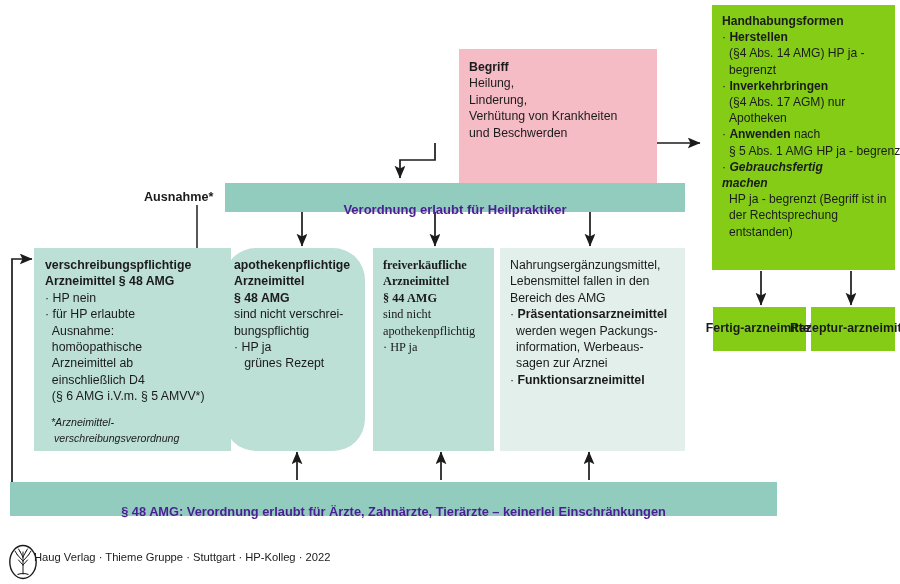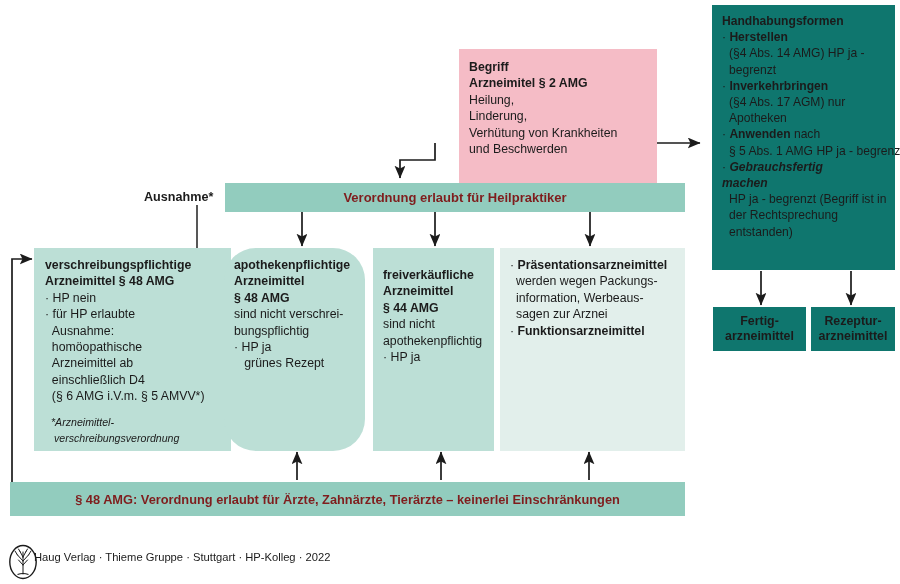--- a/index.html
+++ b/index.html
@@ -10,21 +10,21 @@
   #stage{
     position:relative;
     width:900px;height:584px;
     background:#ffffff;
     overflow:hidden;
   }
   .box{position:absolute;box-sizing:border-box;}
   .teal{background:#bcdfd6;}
   .teal-light{background:#e2efeb;}
   .teal-bar{background:#92ccbe;}
-  .green{background:#0f766e;}
+  .green{background:#84cc16;}
   .pink{background:#f5bcc6;}
   .b{font-weight:bold;}
 
   
   .col-body{
     position:absolute;
     left:0;top:0;
     padding:10px 7px 8px 10px;
     width:100%;
     font-size:12.3px;
@@ -33,26 +33,27 @@
   }
   .col-body .hd{font-weight:bold;}
   .col-body .ln{display:block;}
   .col-body .ital2{display:block;font-style:italic;font-size:10.6px;line-height:16px;padding-left:6px;}
 
   
   .barlabel{
     position:absolute;
     display:flex;align-items:center;justify-content:center;
     width:100%;height:100%;
-    font-weight:bold;font-size:13px;color:#7f1d1d;
+    font-weight:bold;font-size:13px;color:#4c1d95;
     text-align:center;
+    margin-top:12px;
   }
   .greenbox-label{
     position:absolute;left:0;top:0;width:100%;height:100%;
-    display:flex;flex-direction:column;align-items:center;justify-content:center;
+    display:flex;flex-direction:row;align-items:center;justify-content:center;
     font-weight:bold;font-size:12.4px;line-height:15.5px;color:#1b1b1b;text-align:center;
   }
   .ausnahme{
     position:absolute;
     font-weight:bold;font-size:12.6px;color:#1b1b1b;
     white-space:nowrap;
   }
   
   #arrows{position:absolute;left:0;top:0;width:900px;height:584px;pointer-events:none;}
 
@@ -91,21 +92,20 @@
     <path d="M12,482 L12,259 L32,259" stroke="#1b1b1b" stroke-width="1.7" fill="none" marker-end="url(#ah)"></path>
 
     <path d="M297,480 L297,452" stroke="#1b1b1b" stroke-width="1.7" fill="none" marker-end="url(#ah)"></path>
     <path d="M441,480 L441,452" stroke="#1b1b1b" stroke-width="1.7" fill="none" marker-end="url(#ah)"></path>
     <path d="M589,480 L589,452" stroke="#1b1b1b" stroke-width="1.7" fill="none" marker-end="url(#ah)"></path>
   </svg>
 
   <div class="box pink" style="left:459px;top:49px;width:198px;height:140px;">
     <div class="col-body">
       <span class="ln hd">Begriff</span>
-      <span class="ln hd">Arzneimitel § 2 AMG</span>
       <span class="ln" style="white-space:pre-wrap;">Heilung,
 Linderung,
 Verhütung von Krankheiten
 und Beschwerden</span>
     </div>
   </div>
 
   <div class="box green" style="left:712px;top:5px;width:183px;height:265px;">
     <div class="col-body" style="padding:8px 8px 6px 10px;font-size:12.1px;line-height:16.2px;">
       <span class="ln hd">Handhabungsformen</span>
@@ -172,41 +172,44 @@
 Arzneimittel
 § 48 AMG</span>
       <span class="ln" style="white-space:pre-wrap;">sind nicht verschrei-
 bungspflichtig
 · HP ja
    grünes Rezept</span>
     </div>
   </div>
 
   <div class="box teal" style="left:373px;top:248px;width:121px;height:203px;">
-    <div class="col-body" style="padding:19px 5px 6px 10px;">
+    <div class="col-body" style="padding:9px 5px 6px 10px;font-family:Liberation Serif, serif;">
       <span class="ln hd" style="white-space:pre-wrap;">freiverkäufliche
 Arzneimittel
 § 44 AMG</span>
       <span class="ln" style="white-space:pre-wrap;">sind nicht
 apothekenpflichtig
 · HP ja</span>
     </div>
   </div>
 
   <div class="box teal-light" style="left:500px;top:248px;width:185px;height:203px;">
     <div class="col-body" style="padding:9px 5px 6px 10px;">
+      <span class="ln" style="white-space:pre-wrap;">Nahrungsergänzungsmittel,
+Lebensmittel fallen in den
+Bereich des AMG</span>
       <span class="ln"><span>· </span><span class="b">Präsentationsarzneimittel</span></span>
       <span class="ln" style="white-space:pre-wrap;padding-left:6px;">werden wegen Packungs-
 information, Werbeaus-
 sagen zur Arznei</span>
       <span class="ln"><span>· </span><span class="b">Funktionsarzneimittel</span></span>
     </div>
   </div>
 
-  <div class="box teal-bar" style="left:10px;top:482px;width:675px;height:34px;">
+  <div class="box teal-bar" style="left:10px;top:482px;width:767px;height:34px;">
     <div class="barlabel" style="font-size:12.8px;">§ 48 AMG: Verordnung erlaubt für Ärzte, Zahnärzte, Tierärzte – keinerlei Einschränkungen</div>
   </div>
 
   <div class="logo" style="left:8px;top:544px;width:30px;height:36px;">
     <svg width="30" height="36" viewBox="0 0 30 36">
       <ellipse cx="15" cy="18" rx="13.2" ry="16.5" fill="#ffffff" stroke="#1b1b1b" stroke-width="1.4"></ellipse>
       <g stroke="#1b1b1b" stroke-width="1" fill="none" stroke-linecap="round">
         <path d="M15,30 L15,13"></path>
         <path d="M15,17 L9.5,11"></path>
         <path d="M15,17 L20.5,11"></path>

